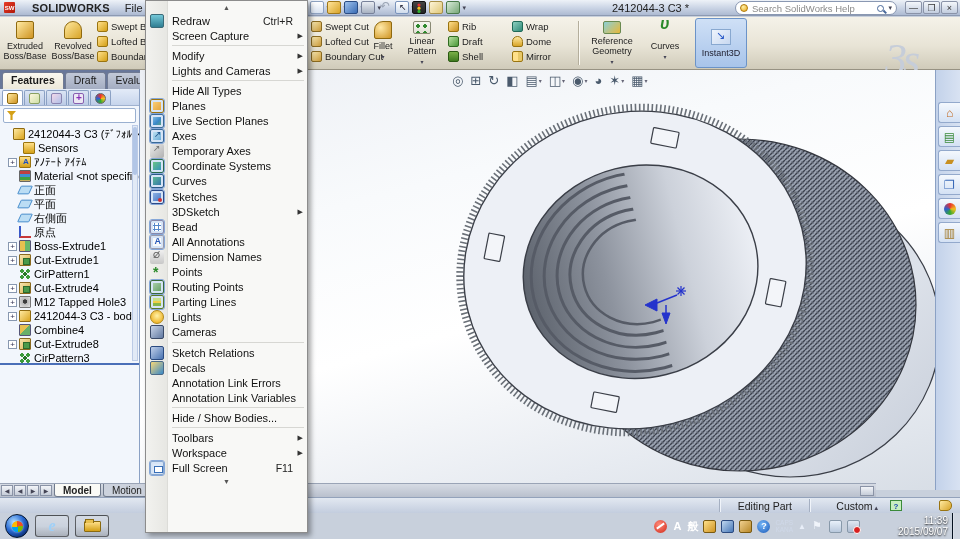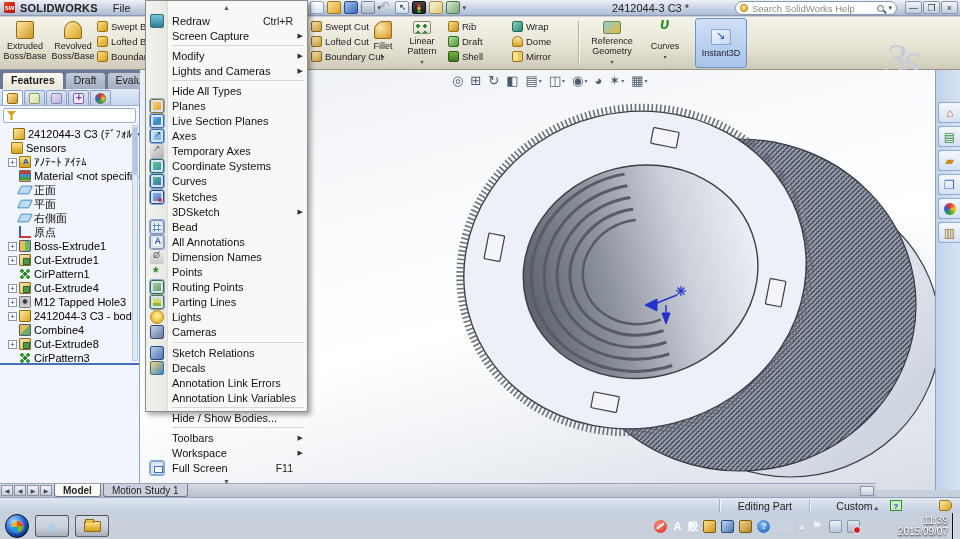--- a/index.html
+++ b/index.html
@@ -3,21 +3,21 @@
 <meta charset="utf-8">
 <style>
   * { margin:0; padding:0; box-sizing:border-box; }
   html,body { width:960px; height:539px; overflow:hidden; font-family:"Liberation Sans","DejaVu Sans",sans-serif; }
   body { position:relative; background:#c8d0dc; font-size:11px; color:#1a1a1a; }
 
   
   .titlebar { position:absolute; left:0; top:0; width:960px; height:16px;
     background:linear-gradient(#eef2f8,#c9d3e4 55%,#adbad2); border-bottom:1px solid #8d9ab2;
     display:flex; align-items:center; }
-  .swlogo { display:flex; align-items:center; gap:5px; padding:0 8px 0 4px; }
+  .swlogo { display:flex; align-items:center; gap:17px; padding:0 8px 0 4px; }
   .swbadge { width:11px; height:11px; background:linear-gradient(135deg,#e83c2a,#b01808); color:#fff;
     font-size:6px; font-weight:bold; display:flex; align-items:center; justify-content:center; border-radius:1px; }
   .swname { font-weight:bold; font-size:11px; letter-spacing:0.2px; color:#222; }
   .menubar { display:flex; gap:2px; }
   .menubar span { padding:1px 7px; font-size:11px; color:#222; }
   .qbar { position:absolute; left:310px; top:1px; display:flex; align-items:center; gap:3px; }
   .qb { width:14px; height:13px; border-radius:2px; display:inline-block; position:relative; }
   .qb.dd::after { content:"▾"; position:absolute; right:-7px; top:2px; font-size:7px; color:#445; }
   .qb[data-icon="new"] { background:linear-gradient(#ffffff,#d8e2f0); border:1px solid #8ea2c0; }
   .qb[data-icon="open"] { background:linear-gradient(135deg,#ffe49a,#d8a428); border:1px solid #a07818; }
@@ -193,21 +193,21 @@
   .capskana { color:#cfd8e8; font-size:6.5px; line-height:7px; text-align:left; }
   .trayup { color:#e8eef8; font-size:8px; }
   .tri[data-icon="action-center"]::after { content:"⚑"; color:#f0f4fa; font-size:11px; position:absolute; left:1px; top:-1px; }
   .tri[data-icon="network"] { background:linear-gradient(#e8f0fa,#b8c8dc); border:1px solid #89a; }
   .tri[data-icon="volume"] { background:linear-gradient(#dfe7f2,#aebdd2); border:1px solid #89a; }
   .tri[data-icon="volume"]::after { content:""; position:absolute; right:-2px; bottom:-2px; width:6px; height:6px; border-radius:50%; background:#d82020; border:1px solid #fff; }
   .clock { position:absolute; right:12px; top:2px; color:#fff; font-size:10px; line-height:11px; text-align:right; text-shadow:0 1px 2px #000; }
   .showdesk { position:absolute; right:0; top:0; width:8px; height:26px; background:rgba(255,255,255,.12); border-left:1px solid #04101f; box-shadow:inset 1px 0 0 rgba(255,255,255,.25); }
 
   
-  .viewmenu { position:absolute; left:145px; top:0; width:163px; height:412px; background:#f8f8f6;
+  .viewmenu { position:absolute; left:145px; top:0; width:163px; height:533px; background:#f8f8f6;
     border:1px solid #8c8c8c; box-shadow:3px 3px 5px rgba(0,0,0,.35); z-index:50; }
   .vstrip { position:absolute; left:0; top:0; bottom:0; width:22px; background:linear-gradient(90deg,#f2f2ef,#e7e7e3); border-right:1px solid #dcdcd8; }
   .vscroll { position:relative; height:12px; display:flex; align-items:center; justify-content:center; font-size:7px; color:#555; }
   .mitem { position:relative; height:15.1px; display:flex; align-items:center; font-size:11px; color:#111; padding-left:3px; }
   .mitem .lbl { margin-left:8px; white-space:nowrap; }
   .mitem .sc { position:absolute; right:14px; font-size:10.5px; color:#222;margin-left:8px; }
   .mitem .arr { position:absolute; right:4px; font-size:7px; color:#333; }
   .msep { height:5px; position:relative; }
   .msep::after { content:""; position:absolute; left:26px; right:3px; top:2px; height:1px; background:#d7d7d3; }
   .mi { width:14px; height:14px; flex:none; margin-left:1px; position:relative; border-radius:2px; background-origin:border-box; }
@@ -401,21 +401,21 @@
     </div>
   <div class="filterrow">
     <span class="funnel"></span>
   </div>
   <div class="tree" id="tree">
       <div class="trow" style="padding-left: 2px;">
         <span class="noexp"></span>
         <span class="ticon" data-icon="part"></span>
         <span class="tlabel">2412044-3 C3 (ﾃﾞﾌｫﾙﾄ&lt;&lt;ﾃﾞﾌｫﾙ</span>
       </div>
-      <div class="trow" style="padding-left: 0; align-items: center;">
+      <div class="trow" style="padding-left: 12px; align-items: center;">
         <span class="noexp"></span>
         <span class="ticon" data-icon="sensors"></span>
         <span class="tlabel">Sensors</span>
       </div>
       <div class="trow" style="padding-left: 8px;">
         <span class="exp">+</span>
         <span class="ticon" data-icon="annotations"></span>
         <span class="tlabel">ｱﾉﾃｰﾄ ｱｲﾃﾑ</span>
       </div>
       <div class="trow" style="padding-left: 8px;">

